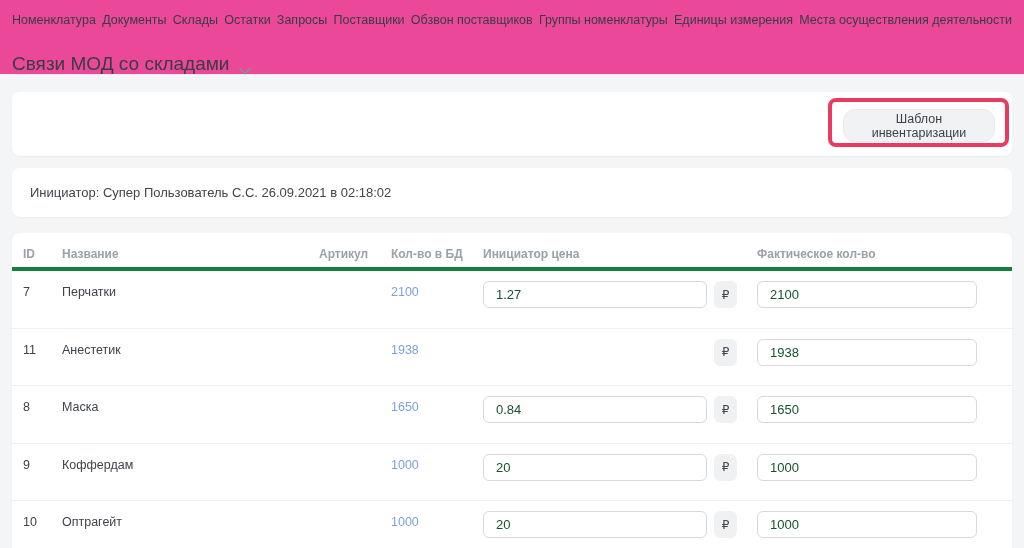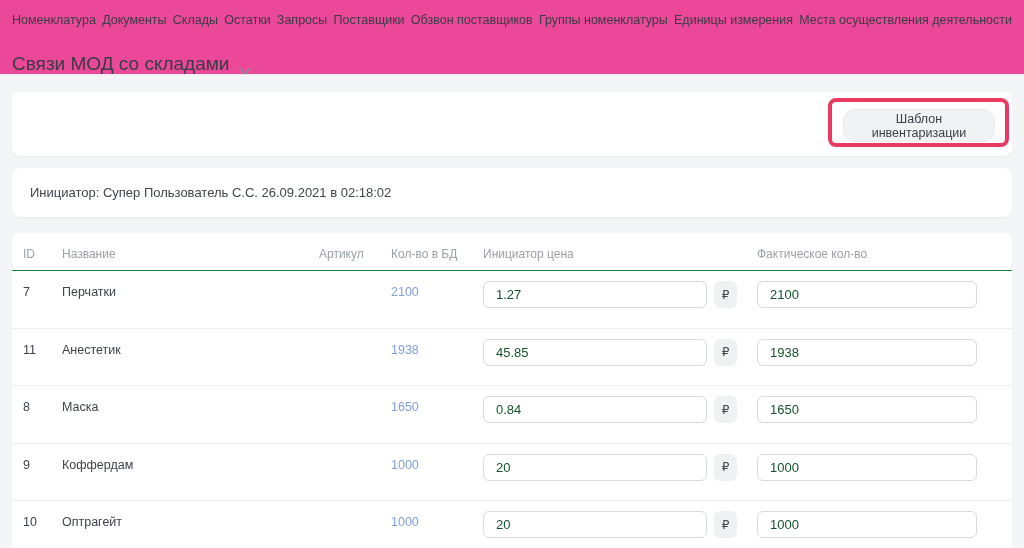--- a/index.html
+++ b/index.html
@@ -17,21 +17,21 @@
   
   .panel{position:absolute;left:12px;width:1000px;background:#fff;border-radius:8px;box-shadow:0 1px 2px rgba(30,35,40,.04);box-sizing:border-box;}
   .toolbar{top:92px;height:64px;}
   .hl{position:absolute;left:816px;top:6px;width:181px;height:49px;border:4px solid #e93a62;border-radius:8px;box-sizing:border-box;}
   .btn-template{position:absolute;left:831px;top:17px;width:152px;height:33px;background:#f1f2f4;border:1px solid #e9eaed;border-radius:12px;
     font-size:12.5px;color:#3c4147;display:flex;align-items:center;justify-content:center;cursor:pointer;box-sizing:border-box;
     font-family:inherit;}
   .initiator{top:168px;height:49px;display:flex;align-items:center;padding-left:18px;font-size:13px;color:#40454c;}
   
   .table{top:233px;height:315px;border-radius:8px 8px 0 0;overflow:hidden;}
-  .thead{position:relative;height:38px;border-bottom:1px solid #15803d;box-sizing:border-box;}
+  .thead{position:relative;height:38px;border-bottom:4px solid #15803d;box-sizing:border-box;font-weight:bold;}
   .thead .th{position:absolute;top:14px;font-size:12px;color:#9aa1a9;}
   .trow{position:relative;height:57.6px;border-bottom:1px solid #edeff1;box-sizing:border-box;}
   .cell{position:absolute;top:14px;font-size:12.5px;color:#3e434a;}
   .qty-link{position:absolute;top:14px;font-size:12.5px;color:#7fa1da;text-decoration:none;cursor:pointer;}
   .l-id{left:11px;} .l-name{left:50px;} .l-art{left:307px;} .l-qty{left:379px;}
   .l-price{left:471px;} .l-rub{left:702px;} .l-fact{left:745px;}
   .inp{position:absolute;top:10px;height:27px;border:1px solid #d6d9dd;border-radius:6px;box-sizing:border-box;
     padding:0 12px;font-size:13px;color:#14532d;background:#fff;outline:none;font-family:inherit;}
   .inp-price{width:224px;}
   .inp-fact{width:220px;}
@@ -91,21 +91,20 @@
     <input class="inp inp-price l-price" value="1.27" style="">
     <div class="rub l-rub">₽</div>
     <input class="inp inp-fact l-fact" value="2100" style="">
   </div>
 
   <div class="trow">
     <span class="cell l-id">11</span>
     <span class="cell l-name">Анестетик</span>
     <span class="cell l-art"></span>
     <a class="qty-link l-qty">1938</a>
-    <input class="inp inp-price l-price" value="45.85" style="">
     <div class="rub l-rub">₽</div>
     <input class="inp inp-fact l-fact" value="1938" style="">
   </div>
 
   <div class="trow">
     <span class="cell l-id">8</span>
     <span class="cell l-name">Маска</span>
     <span class="cell l-art"></span>
     <a class="qty-link l-qty">1650</a>
     <input class="inp inp-price l-price" value="0.84" style="">

